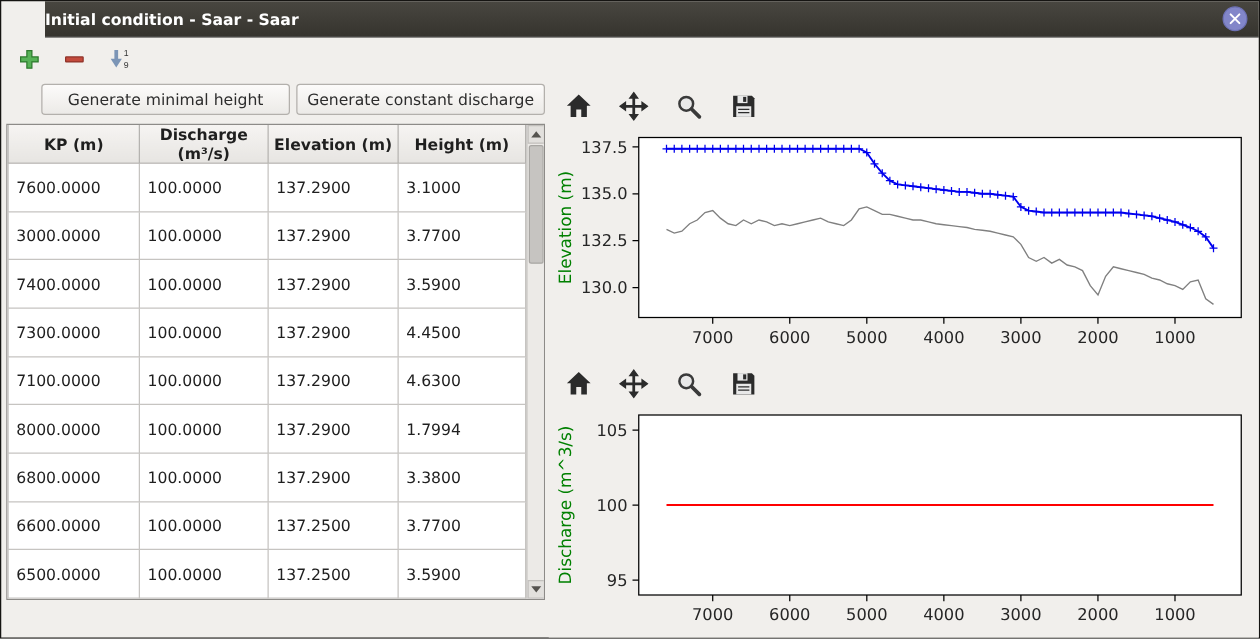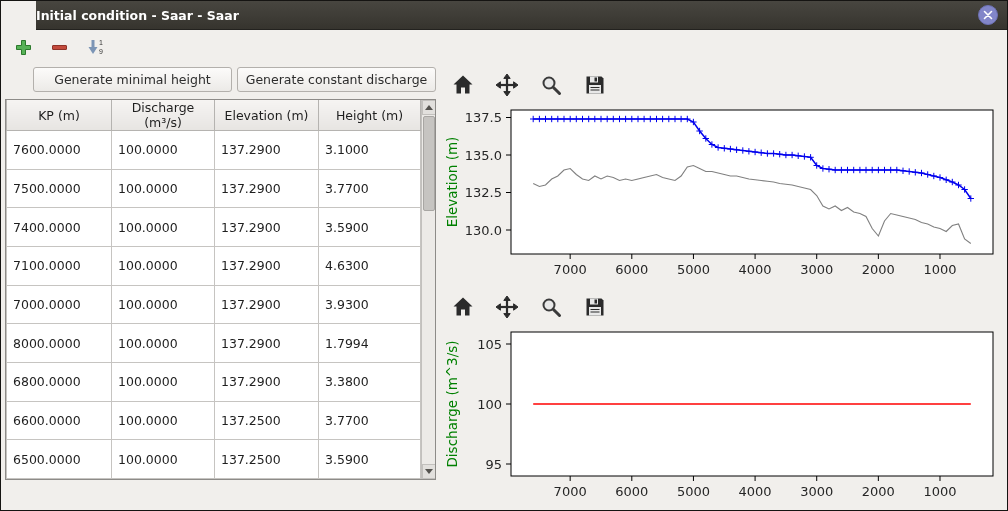--- a/index.html
+++ b/index.html
@@ -22,21 +22,21 @@
 
   .content { flex: 1; display: flex; min-height: 0; }
 
   
   .left-panel { flex: 0 0 438px; width: 438px; padding: 3px 3px 0 4px; display: flex; flex-direction: column; }
   .btn-row { display: flex; gap: 5px; margin-bottom: 7px; margin-left: 28px; }
   .gen-btn { flex: 1; height: 25px; background: linear-gradient(#fcfbfa, #eceae7); border: 1px solid #b3b0ac; border-radius: 3px; font-size: 12.5px; color: #2d2d2d; font-family: inherit; }
 
   .table-frame { height: 381px; border: 1px solid #8d8b88; background: #ffffff; display: flex; overflow: hidden; }
   table { border-collapse: collapse; table-layout: fixed; width: 414px; font-size: 12.5px; color: #1f1f1f; }
-  thead th { background: linear-gradient(#f6f4f2, #e7e5e2); border: 1px solid #b5b3b0; border-top: none; font-weight: normal; height: 22px; padding: 0 2px; }
+  thead th { background: linear-gradient(#f6f4f2, #e7e5e2); border: 1px solid #b5b3b0; border-top: none; font-weight: bold; height: 22px; padding: 0 2px; }
   tbody td { border: 1px solid #c6c4c1; height: 17px; padding: 0 6px; background: #ffffff; white-space: nowrap; overflow: hidden; }
 
   
   .vscrollbar { width: 15px; flex: 0 0 15px; background: #eceae7; border-left: 1px solid #c2c0bd; display: flex; flex-direction: column; }
   .sb-btn { height: 15px; flex: 0 0 15px; background: #e2e0dd; border: 1px solid #c2c0bd; display: flex; align-items: center; justify-content: center; }
   .sb-track { flex: 1; position: relative; }
   .sb-thumb { position: absolute; top: 1px; left: 1px; right: 1px; height: 95px; background: #c6c4c1; border: 1px solid #a8a6a3; border-radius: 2px; }
   .tri-up { width: 0; height: 0; border-left: 4px solid transparent; border-right: 4px solid transparent; border-bottom: 5px solid #55534f; }
   .tri-down { width: 0; height: 0; border-left: 4px solid transparent; border-right: 4px solid transparent; border-top: 5px solid #55534f; }
 
@@ -107,42 +107,42 @@
               </tr>
             </thead>
           <tbody>
               <tr>
                 <td>7600.0000</td>
                 <td>100.0000</td>
                 <td>137.2900</td>
                 <td>3.1000</td>
               </tr>
               <tr>
-                <td>7500.0000</td>
+                <td>3000.0000</td>
                 <td>100.0000</td>
                 <td>137.2900</td>
                 <td>3.7700</td>
               </tr>
               <tr>
                 <td>7400.0000</td>
                 <td>100.0000</td>
                 <td>137.2900</td>
                 <td>3.5900</td>
               </tr>
               <tr>
+                <td>7300.0000</td>
+                <td>100.0000</td>
+                <td>137.2900</td>
+                <td>4.4500</td>
+              </tr>
+              <tr>
                 <td>7100.0000</td>
                 <td>100.0000</td>
                 <td>137.2900</td>
                 <td>4.6300</td>
-              </tr>
-              <tr>
-                <td>7000.0000</td>
-                <td>100.0000</td>
-                <td>137.2900</td>
-                <td>3.9300</td>
               </tr>
               <tr>
                 <td>8000.0000</td>
                 <td>100.0000</td>
                 <td>137.2900</td>
                 <td>1.7994</td>
               </tr>
               <tr>
                 <td>6800.0000</td>
                 <td>100.0000</td>

